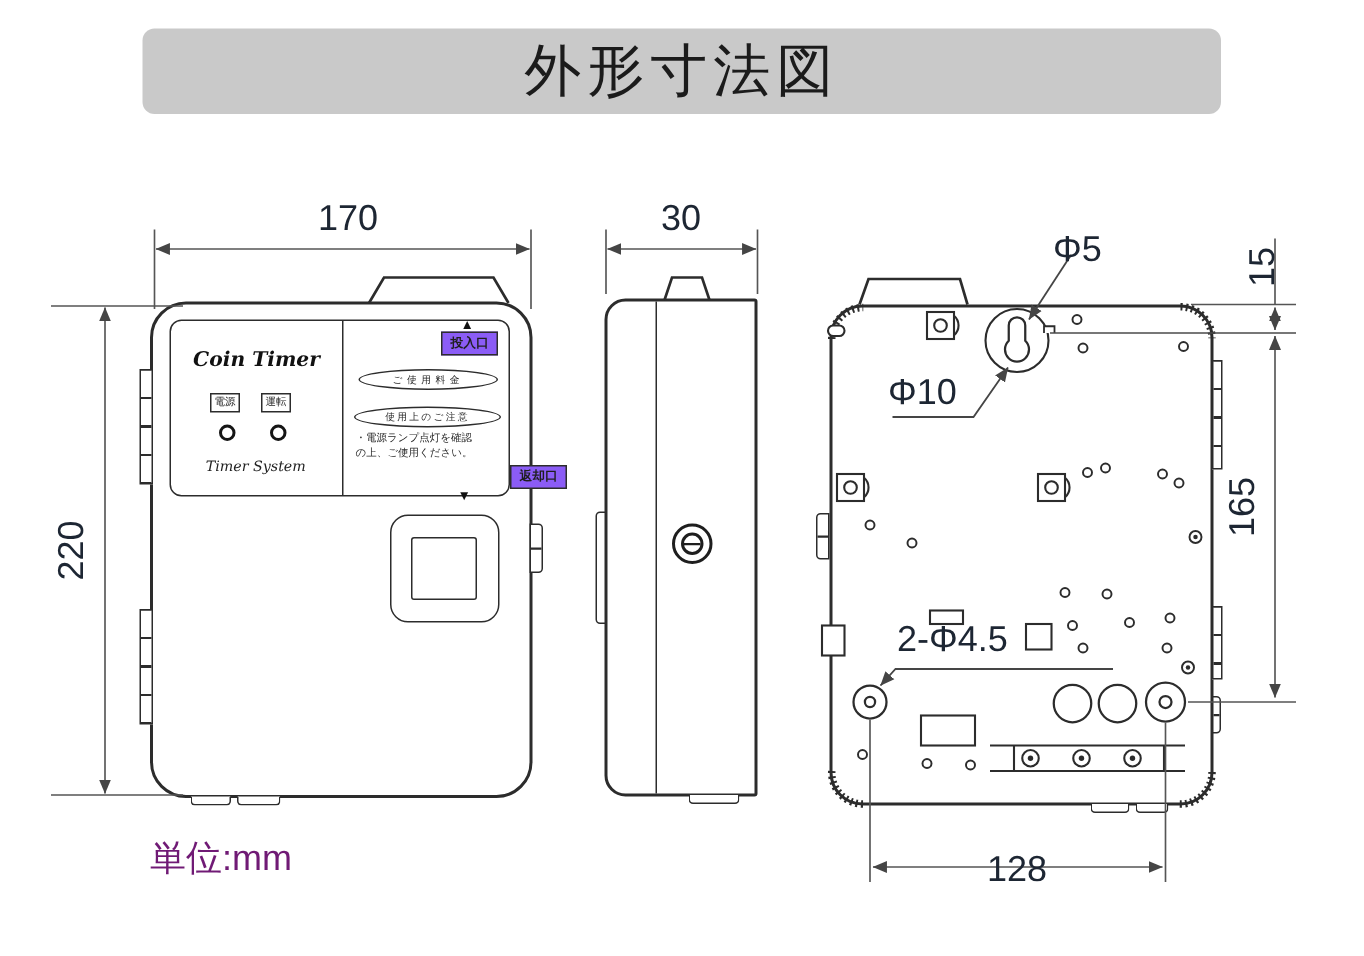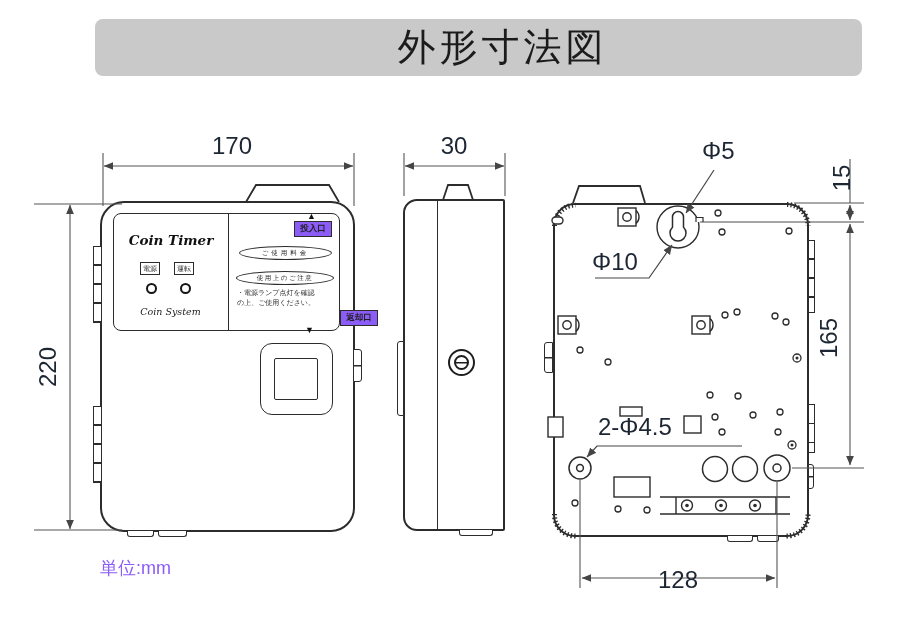--- a/index.html
+++ b/index.html
@@ -1,27 +1,27 @@
 <!DOCTYPE html>
 <html><head>
 <meta charset="utf-8">
 <style>
   html,body{margin:0;padding:0;background:#fff;}
   #canvas{position:relative;width:909px;height:637px;background:#fff;overflow:hidden;
           font-family:"Liberation Sans",sans-serif;color:#1f1f1f;}
   
   .title-banner{position:absolute;left:95px;top:19px;width:719px;height:57px;
-    background:#c9c9c9;border-radius:8px;display:flex;align-items:center;justify-content:center;padding-left:48px;}
+    background:#c9c9c9;border-radius:8px;display:flex;align-items:center;justify-content:center;}
   .title-text{font-size:38px;letter-spacing:4px;color:#1b1b1b;font-weight:500;}
   
   .outline{position:absolute;border:2px solid #2c2c2c;background:#fff;box-sizing:border-box;}
   .thin{border-width:1.5px;}
   .dim-label{position:absolute;font-size:24px;color:#1d2633;text-align:center;line-height:24px;}
   .rot{transform:rotate(-90deg);}
-  .note-text{position:absolute;font-size:18px;color:#8b5cf6;}
+  .note-text{position:absolute;font-size:24px;color:#701a75;}
   
   .panel-divider{position:absolute;left:228px;top:214px;height:116px;border-left:1.5px solid #2c2c2c;}
   .logo-row{position:absolute;left:115px;top:232px;width:112px;display:flex;align-items:center;justify-content:center;gap:18px;}
   .stripe{width:13px;height:11px;background:repeating-linear-gradient(105deg,#1c1c1c 0 1.8px,transparent 1.8px 4.2px);}
   .logo-text{font:italic 800 13.5px "DejaVu Serif",serif;white-space:nowrap;color:#111;}
   .lamp-label{position:absolute;border:1px solid #2c2c2c;font-size:7px;line-height:1;padding:2px 2px;background:#fff;}
   .lamp{position:absolute;width:7px;height:7px;border:2.6px solid #151515;border-radius:50%;background:#fff;}
   .coin-system{position:absolute;left:113px;top:306px;width:115px;text-align:center;
     font:italic 9.5px "DejaVu Serif",serif;color:#222;}
   .slot-box{position:absolute;border:1.5px solid #2c2c2c;width:38px;height:16px;box-sizing:border-box;
@@ -66,21 +66,21 @@
   <div class="logo-row">
     <span class="stripe"></span>
     <span class="logo-text">Coin Timer</span>
     <span class="stripe"></span>
   </div>
 
   <div class="lamp-label" style="left:140px;top:262px;">電源</div>
   <div class="lamp-label" style="left:174px;top:262px;">運転</div>
   <div class="lamp" style="left:146px;top:283px;"></div>
   <div class="lamp" style="left:180px;top:283px;"></div>
-  <div class="coin-system">Coin System</div>
+  <div class="coin-system">Timer System</div>
 
   <div class="tri" style="left:307px;top:212px;">▲</div>
   <div class="slot-box" style="left:294px;top:221px;">投入口</div>
   <div class="oval" style="left:239px;top:246px;width:93px;height:14px;letter-spacing:3px;">ご使用料金</div>
   <div class="oval" style="left:236px;top:271px;width:98px;height:14px;letter-spacing:1.5px;">使用上のご注意</div>
   <div class="caution-note">
     <span>・電源ランプ点灯を確認</span><br>
     <span>の上、ご使用ください。</span>
   </div>
   <div class="slot-box" style="left:292px;top:310px;margin-left:48px;">返却口</div>
@@ -236,21 +236,21 @@
     <g stroke="#454545" stroke-width="1.2" fill="none">
       <line x1="714" y1="170" x2="686" y2="213" marker-end="url(#ar)"></line>
       <path d="M595,278 H649 L672,245" marker-end="url(#ar)"></path>
       <path d="M742,446 H597 L587,457" marker-end="url(#ar)"></path>
     </g>
   </svg>
 
   <div class="dim-label top-label" style="left:182px;top:134px;width:100px;">170</div>
   <div class="dim-label rot top-label" style="left:8px;top:355px;width:80px;">220</div>
   <div class="dim-label top-label" style="left:404px;top:134px;width:100px;">30</div>
-  <div class="dim-label top-label" style="left:702px;top:139px;">Φ5</div>
+  <div class="dim-label top-label" style="left:702px;top:155px;">Φ5</div>
   <div class="dim-label top-label" style="left:592px;top:250px;">Φ10</div>
   <div class="dim-label rot top-label" style="left:812px;top:166px;width:60px;">15</div>
   <div class="dim-label rot top-label" style="left:794px;top:326px;width:70px;">165</div>
   <div class="dim-label top-label" style="left:598px;top:415px;">2-Φ4.5</div>
   <div class="dim-label top-label" style="left:628px;top:568px;width:100px;">128</div>
 
   <div class="note-text" style="left:100px;top:556px;">単位:mm</div>
 </div>
 
 </body></html>

